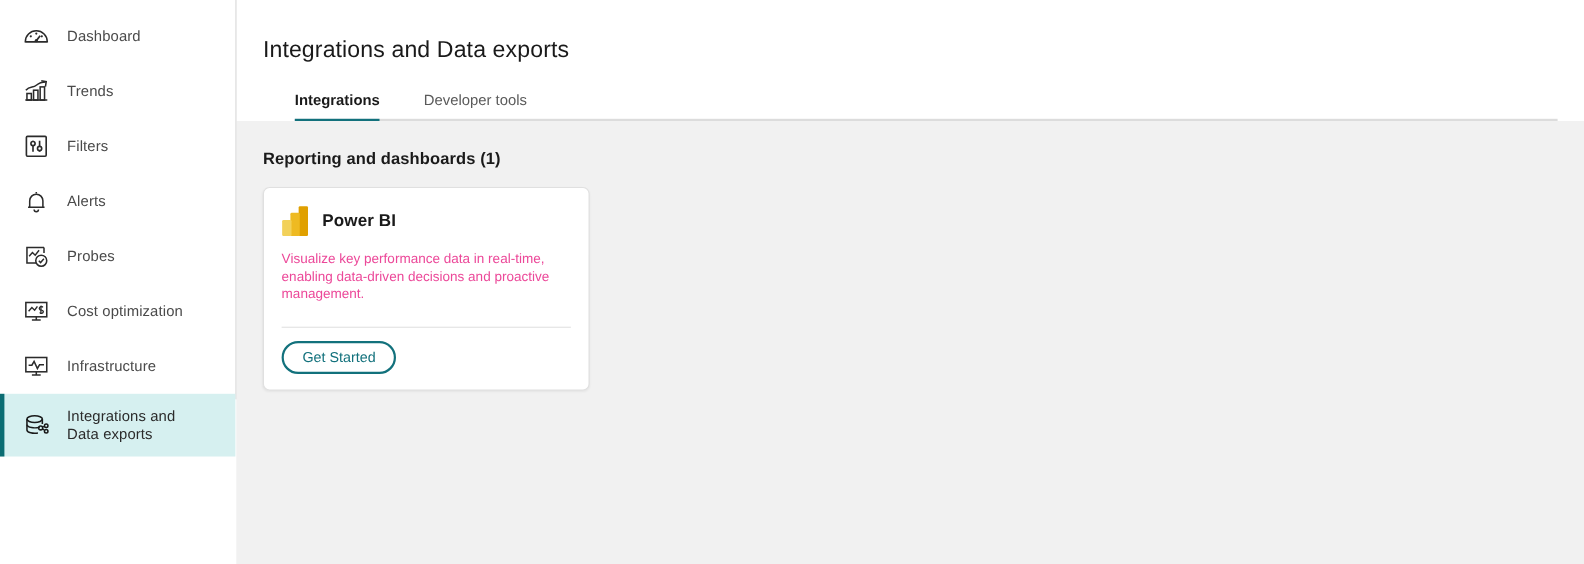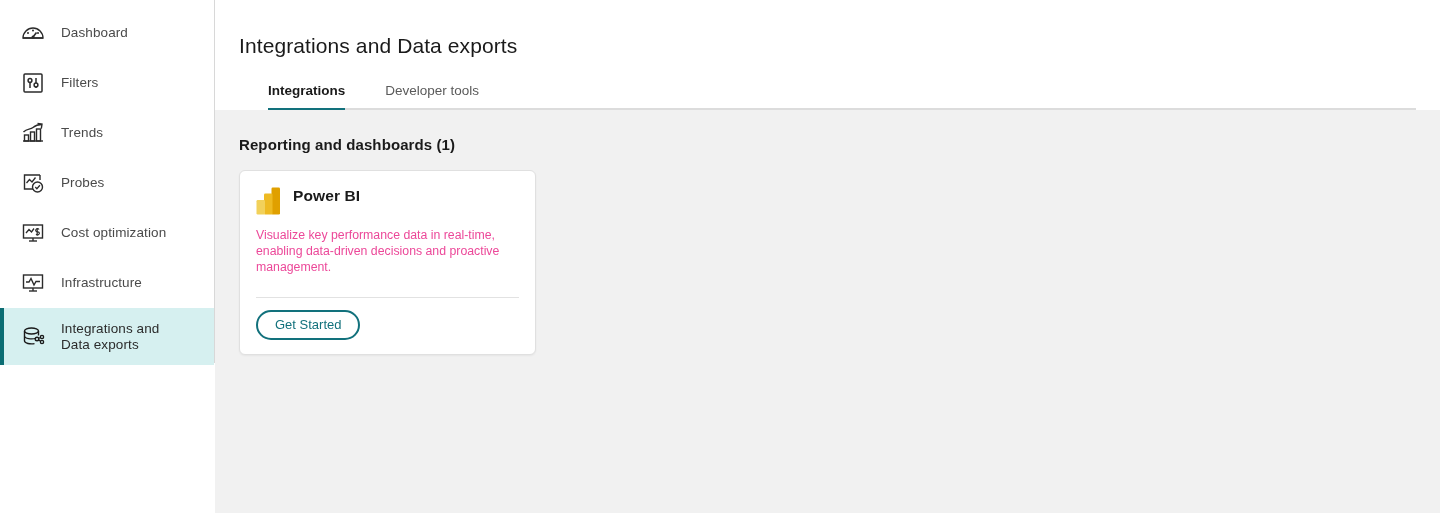--- a/index.html
+++ b/index.html
@@ -154,20 +154,21 @@
     border: 1px solid #e0e0e0;
     border-radius: 6px;
     padding: 16px 16px 14px 16px;
     box-shadow: 0 1px 2px rgba(0,0,0,0.05);
     display: flex;
     flex-direction: column;
   }
 
   .card-head {
     display: flex;
+    align-items: center;
     gap: 11px;
     margin-bottom: 12px;
   }
   .card-logo {
     width: 26px;
     height: 28px;
     flex: 0 0 26px;
     display: flex;
     align-items: flex-end;
   }
@@ -228,45 +229,56 @@
           <circle cx="8" cy="13" r="1" fill="#2b2b2b" stroke="none"></circle>
           <circle cx="13" cy="10.5" r="1" fill="#2b2b2b" stroke="none"></circle>
           <circle cx="18" cy="13" r="1" fill="#2b2b2b" stroke="none"></circle>
         </svg>
       </span>
       <span class="nav-label">Dashboard</span>
     </div>
 
     <div class="nav-item">
       <span class="nav-icon">
+        <svg width="26" height="26" viewBox="0 0 26 26" fill="none" stroke="#2b2b2b" stroke-width="1.4">
+          <line x1="3" y1="21" x2="23" y2="21"></line>
+          <rect x="4.5" y="15" width="4" height="6"></rect>
+          <rect x="10.5" y="12" width="4" height="9"></rect>
+          <rect x="16.5" y="9" width="4" height="12"></rect>
+          <path d="M3.5 12 C7 8 10 10 13 7.5 C16 5 19 4.5 21.5 4.5" stroke-width="1.4"></path>
+          <path d="M17.5 3.5 L22 4.2 L21.3 8.7" stroke-width="1.4"></path>
+        </svg>
+      </span>
+      <span class="nav-label">Trends</span>
+    </div>
+
+    <div class="nav-item">
+      <span class="nav-icon">
         <svg width="26" height="26" viewBox="0 0 26 26" fill="none" stroke="#2b2b2b" stroke-width="1.5">
           <rect x="4" y="4" width="18" height="18" rx="1"></rect>
           <line x1="10" y1="8" x2="10" y2="18"></line>
           <line x1="16" y1="8" x2="16" y2="18"></line>
           <circle cx="10" cy="10.5" r="1.9" fill="#ffffff"></circle>
           <circle cx="16" cy="15" r="1.9" fill="#ffffff"></circle>
         </svg>
       </span>
       <span class="nav-label">Filters</span>
     </div>
 
     <div class="nav-item">
       <span class="nav-icon">
         <svg width="26" height="26" viewBox="0 0 26 26" fill="none" stroke="#2b2b2b" stroke-width="1.4">
-          <line x1="3" y1="21" x2="23" y2="21"></line>
-          <rect x="4.5" y="15" width="4" height="6"></rect>
-          <rect x="10.5" y="12" width="4" height="9"></rect>
-          <rect x="16.5" y="9" width="4" height="12"></rect>
-          <path d="M3.5 12 C7 8 10 10 13 7.5 C16 5 19 4.5 21.5 4.5" stroke-width="1.4"></path>
-          <path d="M17.5 3.5 L22 4.2 L21.3 8.7" stroke-width="1.4"></path>
-        </svg>
-      </span>
-      <span class="nav-label">Trends</span>
-    </div>
-
+          <path d="M13 4.5 L13 6"></path>
+          <path d="M7 18.5 L7 12.5 A6 6 0 0 1 19 12.5 L19 18.5"></path>
+          <line x1="5.5" y1="18.5" x2="20.5" y2="18.5"></line>
+          <path d="M11 20.5 a2 2 0 0 0 4 0" stroke-width="1.3"></path>
+        </svg>
+      </span>
+      <span class="nav-label">Alerts</span>
+    </div>
 
 
     <div class="nav-item">
       <span class="nav-icon">
         <svg width="26" height="26" viewBox="0 0 26 26" fill="none" stroke="#2b2b2b" stroke-width="1.4">
           <path d="M20 5 L4.5 5 L4.5 19 L13 19"></path>
           <path d="M20 5 L20 10"></path>
           <path d="M6.5 13 L9.5 9.5 L12 12 L15.5 7.5" stroke-width="1.3"></path>
           <circle cx="17.5" cy="17" r="5" fill="#ffffff"></circle>
           <path d="M15.3 17 L16.9 18.7 L19.9 15.3" stroke-width="1.3"></path>

